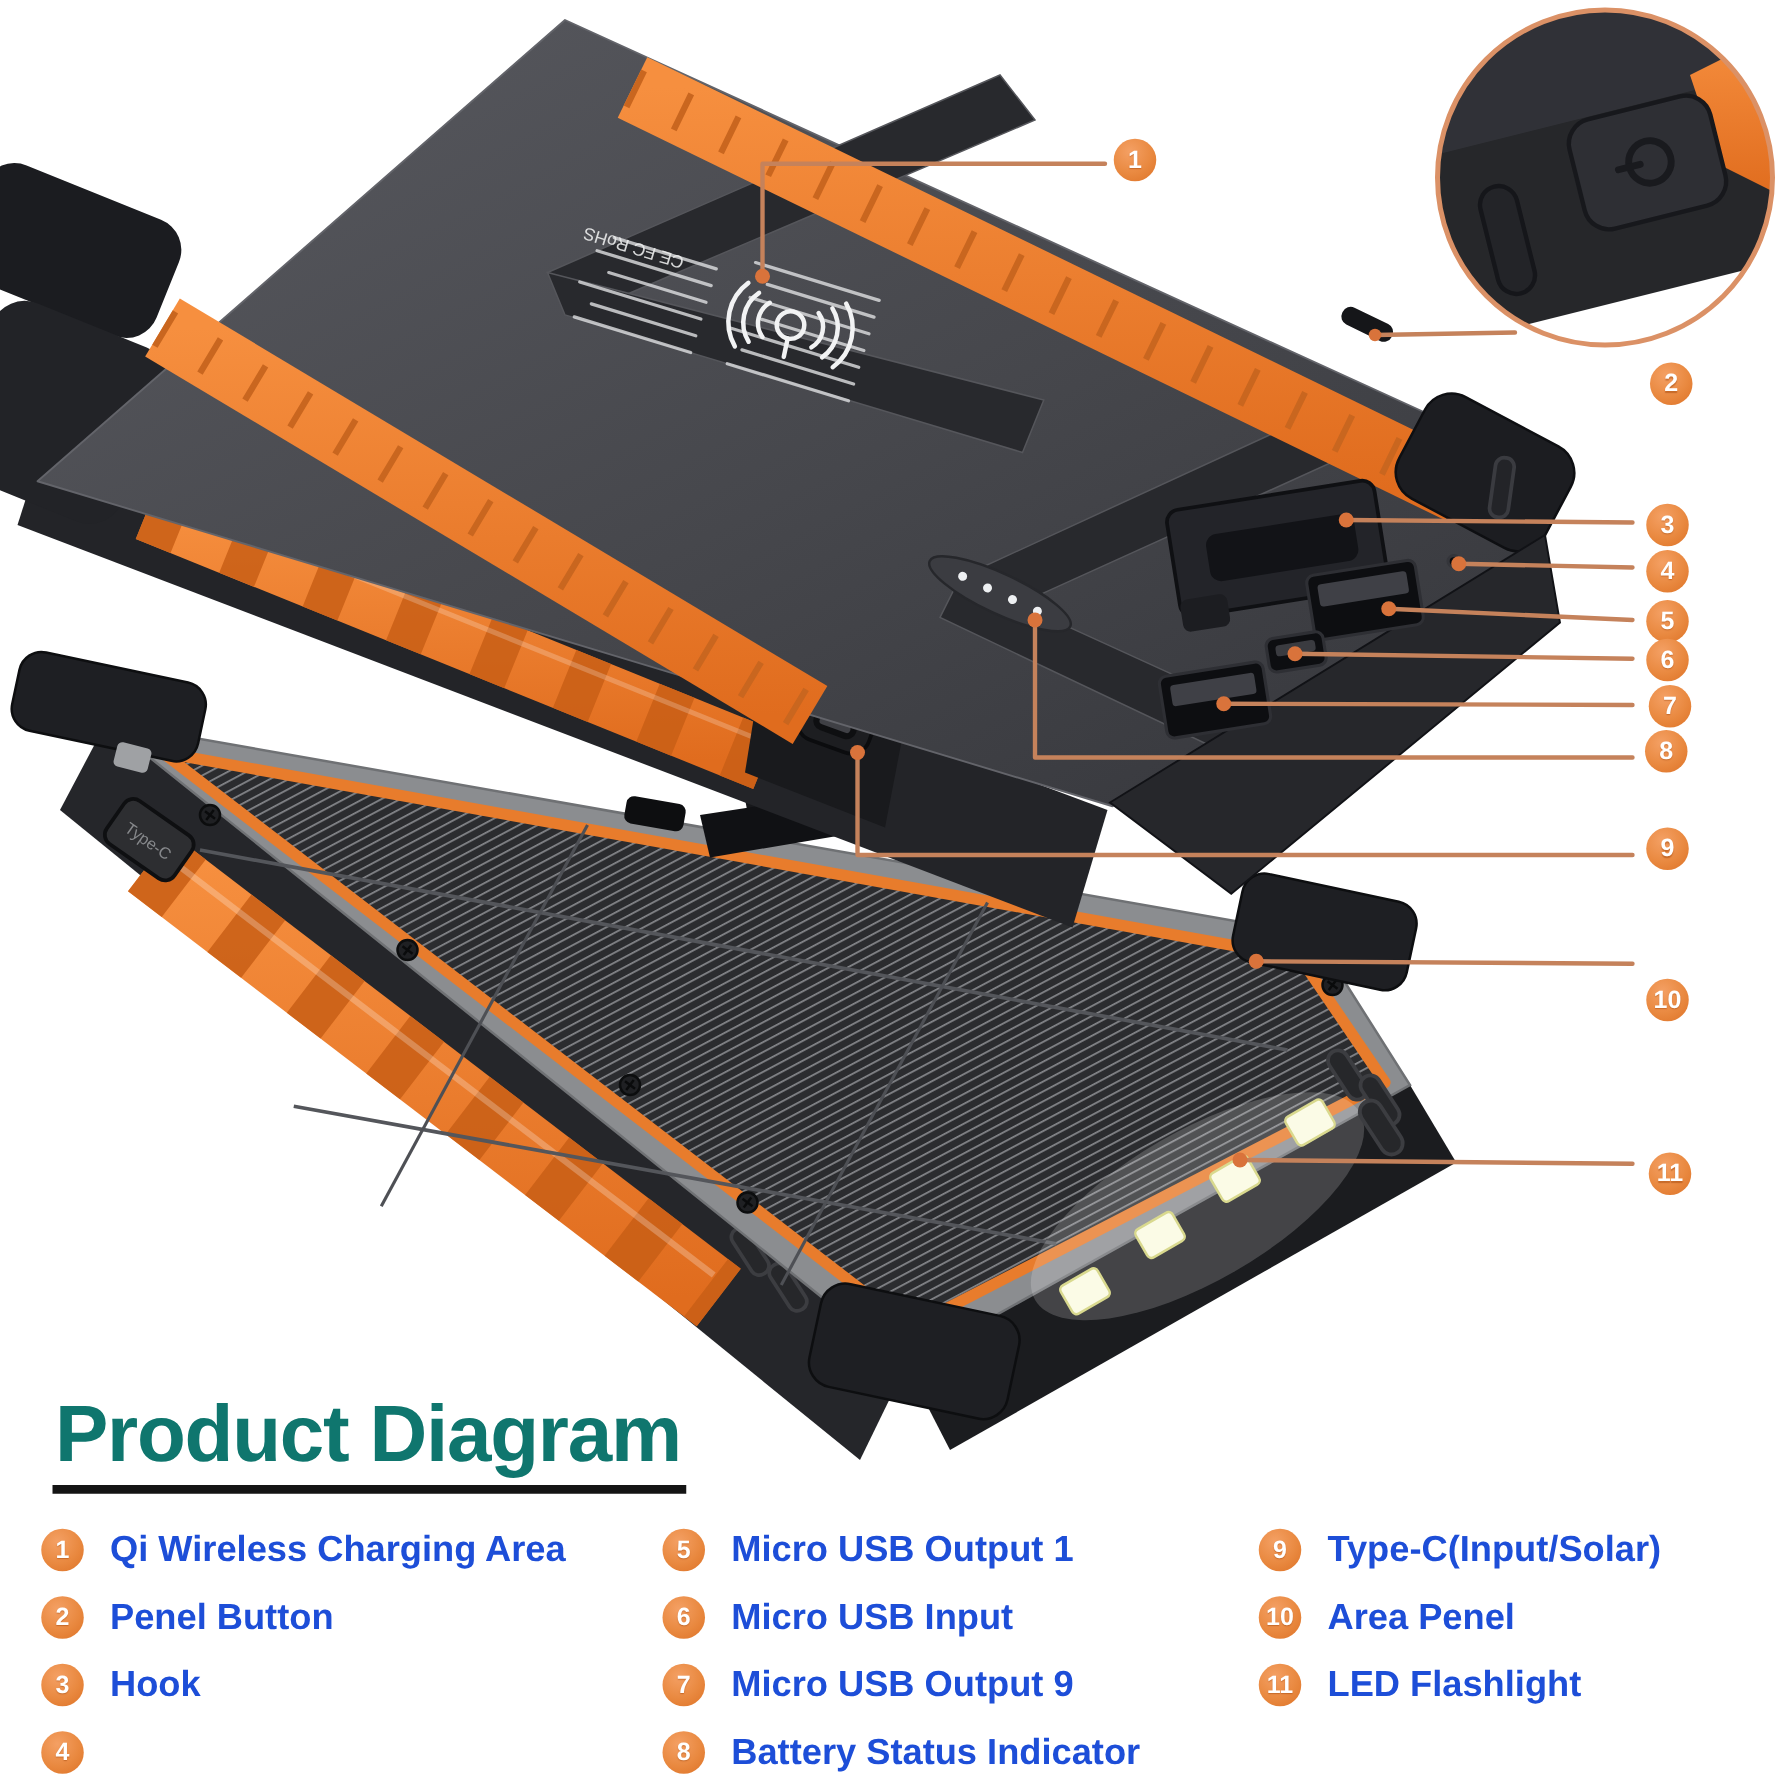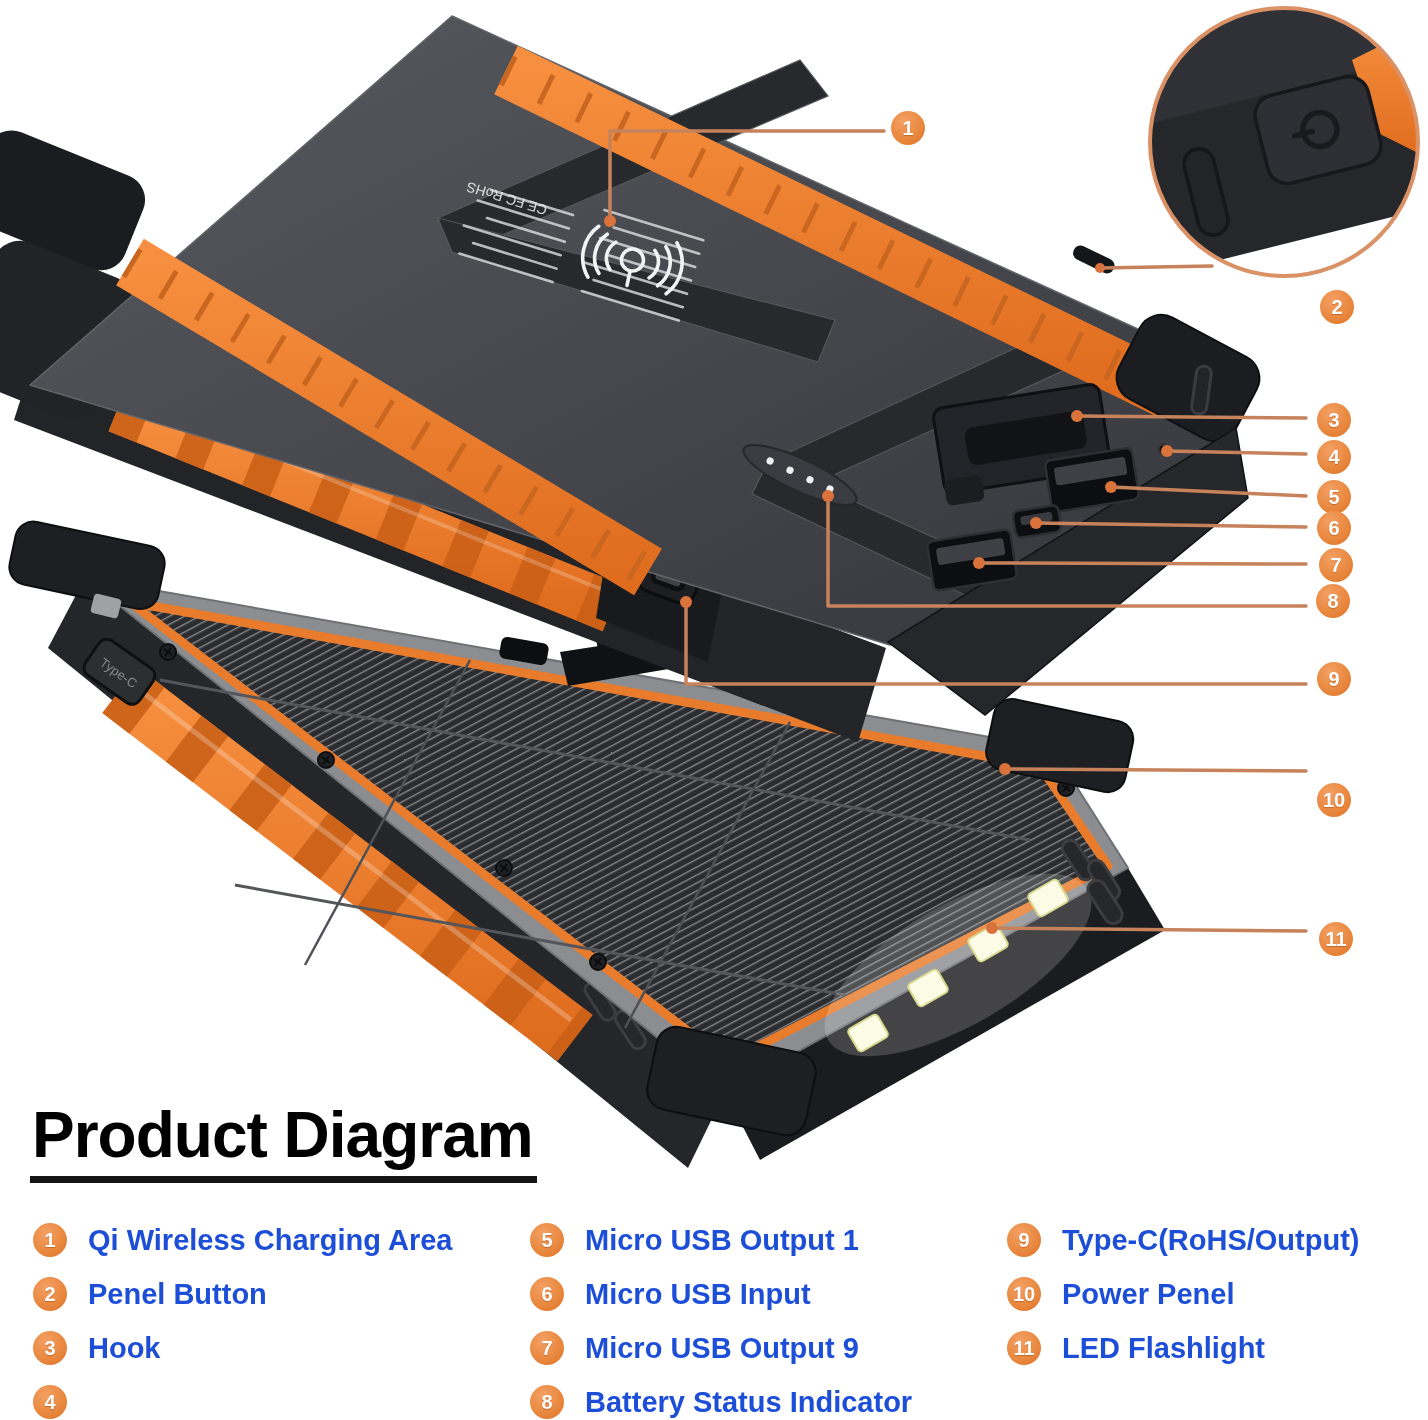--- a/index.html
+++ b/index.html
@@ -3,22 +3,22 @@
 <meta charset="utf-8">
 <style>
   html,body{margin:0;padding:0;background:#fff;}
   .canvas{position:relative;width:1428px;height:1420px;background:#ffffff;overflow:hidden;
           font-family:"Liberation Sans",sans-serif;}
   .art{position:absolute;left:0;top:0;width:1428px;height:1420px;}
   .badge{position:absolute;width:34px;height:34px;border-radius:50%;
          background:radial-gradient(circle at 38% 30%, #F4A064 0%, #E98940 55%, #DD7226 100%);
          color:#fff;font-weight:bold;font-size:20px;line-height:34px;text-align:center;
          transform:translate(-50%,-50%);text-shadow:0 1px 1px rgba(150,60,0,.45);}
-  .page-title{position:absolute;left:26px;top:1094px;margin:4px;
-              font-size:64px;font-weight:800;letter-spacing:-1px;color:#000000;
+  .page-title{position:absolute;left:26px;top:1094px;margin:16px;
+              font-size:64px;font-weight:800;letter-spacing:-1px;color:#0f766e;
               display:inline-block;border-bottom:7px solid #141414;padding:0 4px 4px 2px;}
   .legend-col{position:absolute;display:flex;flex-direction:column;}
   .legend-item{display:flex;align-items:center;height:54px;}
   .legend-badge{position:static;transform:none;flex:0 0 34px;margin-right:21px;}
   .legend-label{font-size:29px;font-weight:bold;color:#1d4ed8;white-space:nowrap;}
   #col1{left:33px;top:1213px;}
   #col2{left:530px;top:1213px;}
   #col3{left:1007px;top:1213px;}
 </style>
 </head>
@@ -357,25 +357,25 @@
   </div>
   <div class="legend-item">
     <span class="badge legend-badge">8</span>
     <span class="legend-label">Battery Status Indicator</span>
   </div>
 </div>
 
 <div class="legend-col" id="col3">
   <div class="legend-item">
     <span class="badge legend-badge">9</span>
-    <span class="legend-label">Type-C(RoHS/Output)</span>
+    <span class="legend-label">Type-C(Input/Solar)</span>
   </div>
   <div class="legend-item">
     <span class="badge legend-badge">10</span>
-    <span class="legend-label">Power Penel</span>
+    <span class="legend-label">Area Penel</span>
   </div>
   <div class="legend-item">
     <span class="badge legend-badge">11</span>
     <span class="legend-label">LED Flashlight</span>
   </div>
 </div>
 
 </div>
 
 </body></html>

